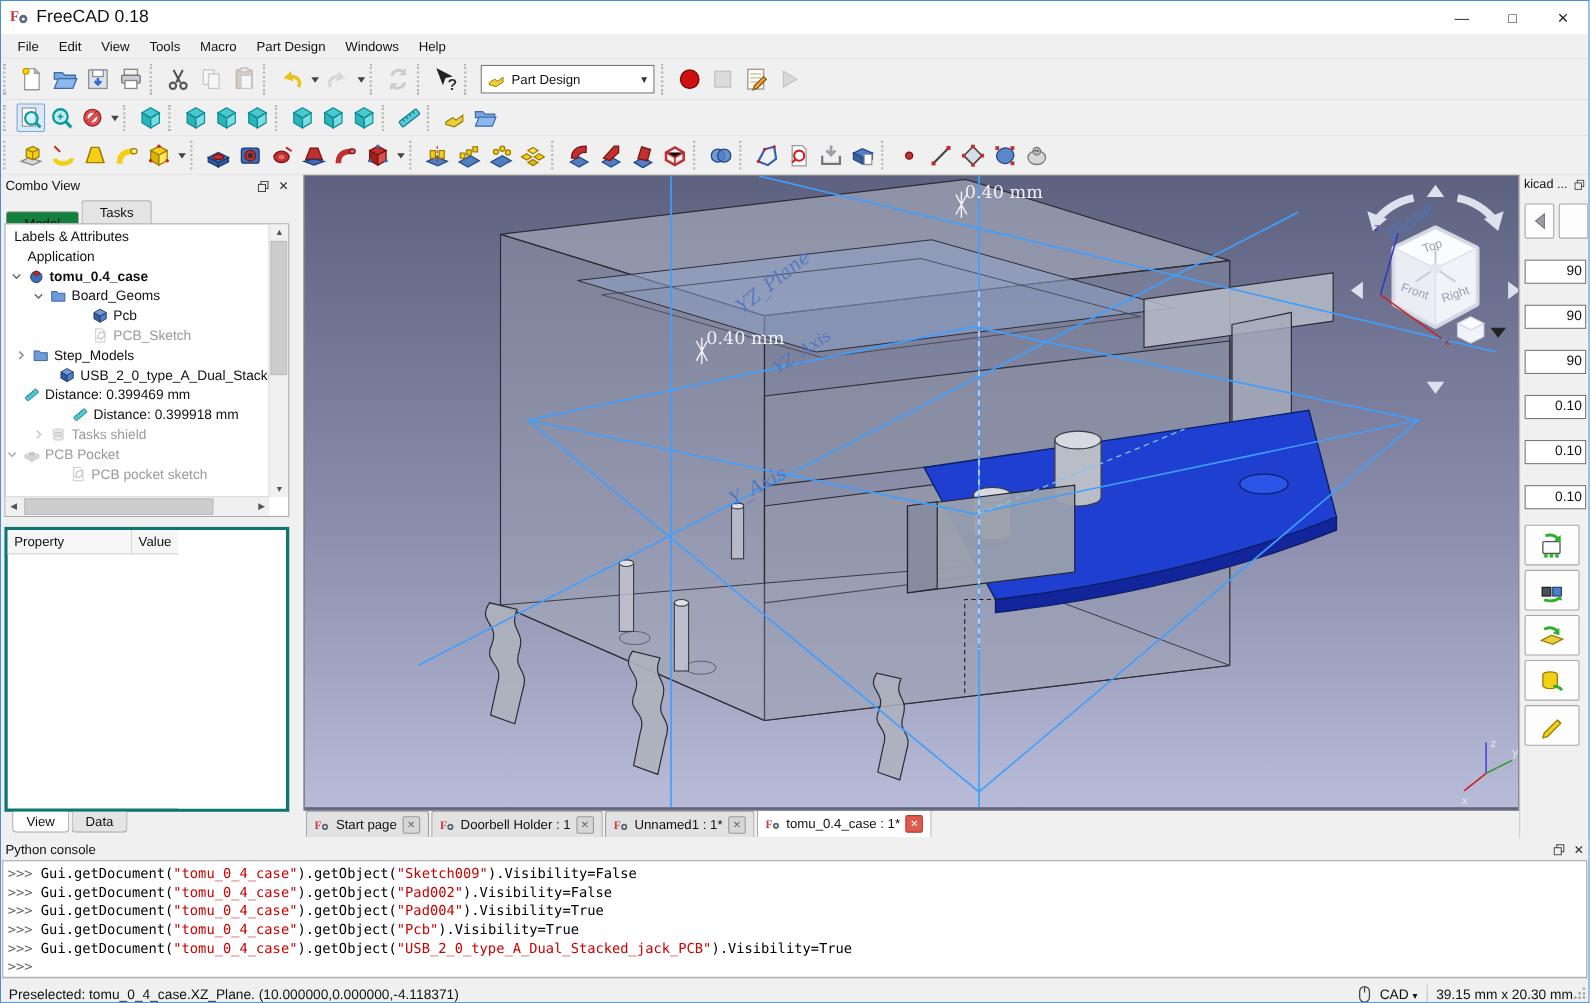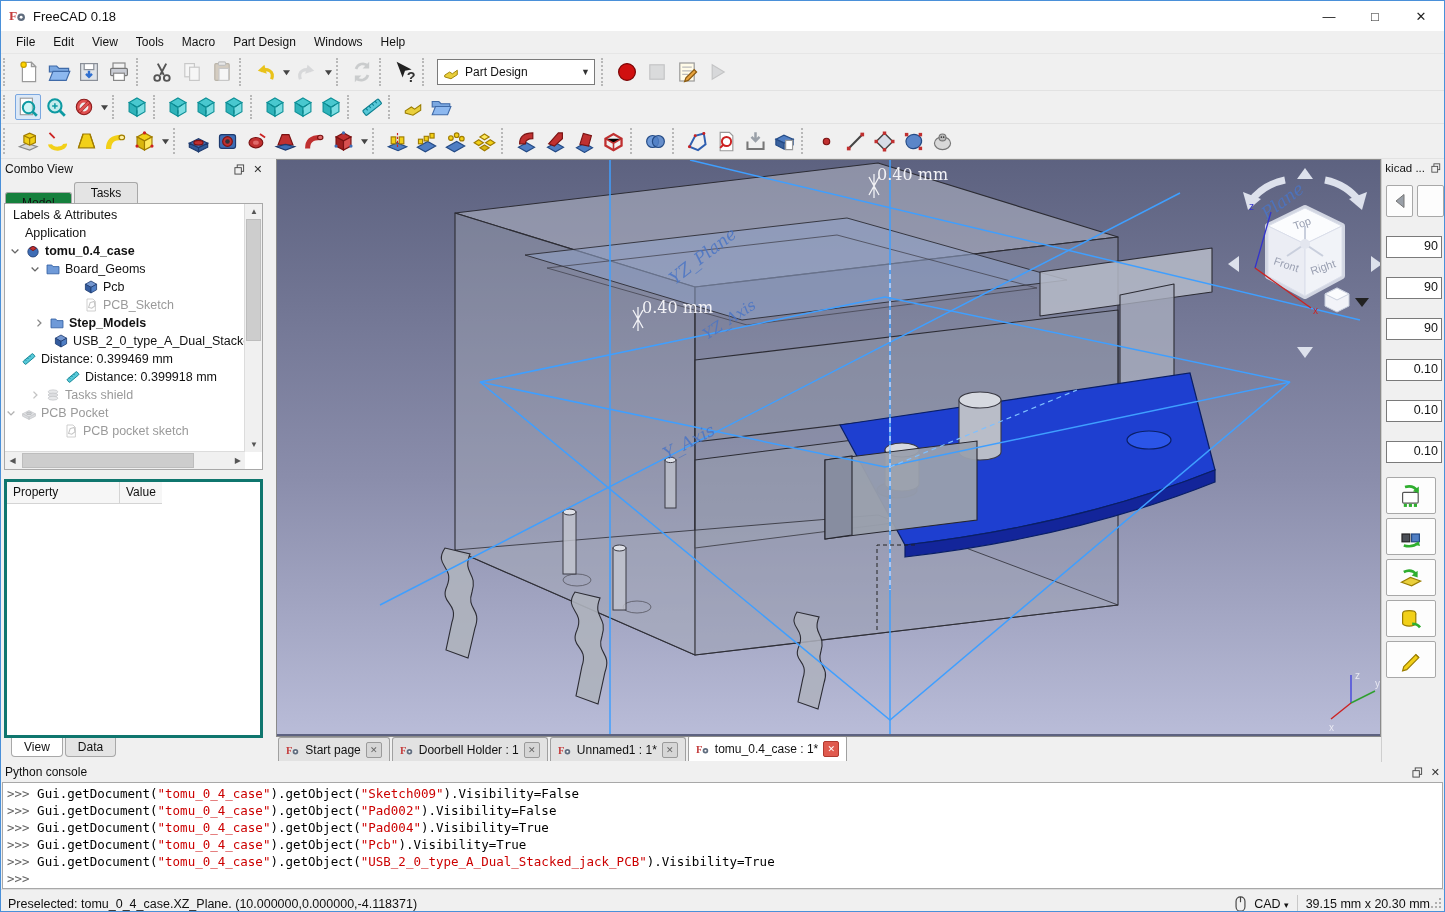--- a/index.html
+++ b/index.html
@@ -2,21 +2,21 @@
 <html><head>
 <meta charset="utf-8">
 <style>
   html,body{margin:0;padding:0}
   body{width:1445px;height:912px;overflow:hidden;background:#f0f0f0;
        font-family:"Liberation Sans",sans-serif;font-size:12px;color:#111;
        border:1px solid #4a90d9;box-sizing:border-box;position:relative}
   
   .titlebar{height:30px;background:#fff;display:flex;align-items:center}
   .titlebar .appicon{margin:0 6px 0 8px}
-  .titlebar .title{font-size:13px}
+  .titlebar .title{font-size:16px}
   .wincontrols{margin-left:auto;display:flex;height:100%}
   .winbtn{width:46px;height:100%;display:flex;align-items:center;justify-content:center;
           font-size:13px;color:#222}
   
   .menubar{height:22px;background:#f0f0f0;display:flex;align-items:center;padding-left:6px;
            border-bottom:1px solid #e6e6e6}
   .menu-item{padding:2px 9px}
   
   .tbrow{display:flex;align-items:center;background:#f0f0f0;border-bottom:1px solid #e2e2e2}
   .tbrow1{height:36px}.tbrow2{height:32px}.tbrow3{height:34px}
@@ -659,21 +659,21 @@
           <div class="trow gray" style="padding-left: 62px;">
             <span style="width:12px;display:inline-block"></span>
             <span style="margin-left:4px;display:flex">
               <svg viewBox="0 0 20 20" width="16" height="16">
                 <path d="M5 2.5h7.5l3 3V17.5H5z" fill="#fff" stroke="#8a8a8a"></path>
                 <path d="M7 13 9 7l5-1.5 1 5.5-4 3z" fill="none" stroke="#8a8a8a" stroke-width="1.3"></path>
               </svg>
             </span>
             <span class="lbl">PCB_Sketch</span>
           </div>
-          <div class="trow" style="padding-left: 28px; font-weight: bold;">
+          <div class="trow" style="padding-left: 8px;">
             <svg width="12" height="12" viewBox="0 0 16 16">
               <path d="M6 3.5 10.5 8 6 12.5" stroke="#888" fill="none" stroke-width="1.8"></path>
             </svg>
             <span style="margin-left:4px;display:flex">
               <svg viewBox="0 0 20 20" width="16" height="16">
                 <path d="M2.5 5h6L10 7h7.5v9h-15z" fill="#6f9ad8" stroke="#2d5a9e"></path>
               </svg>
             </span>
             <span class="lbl">Step_Models</span>
           </div>

